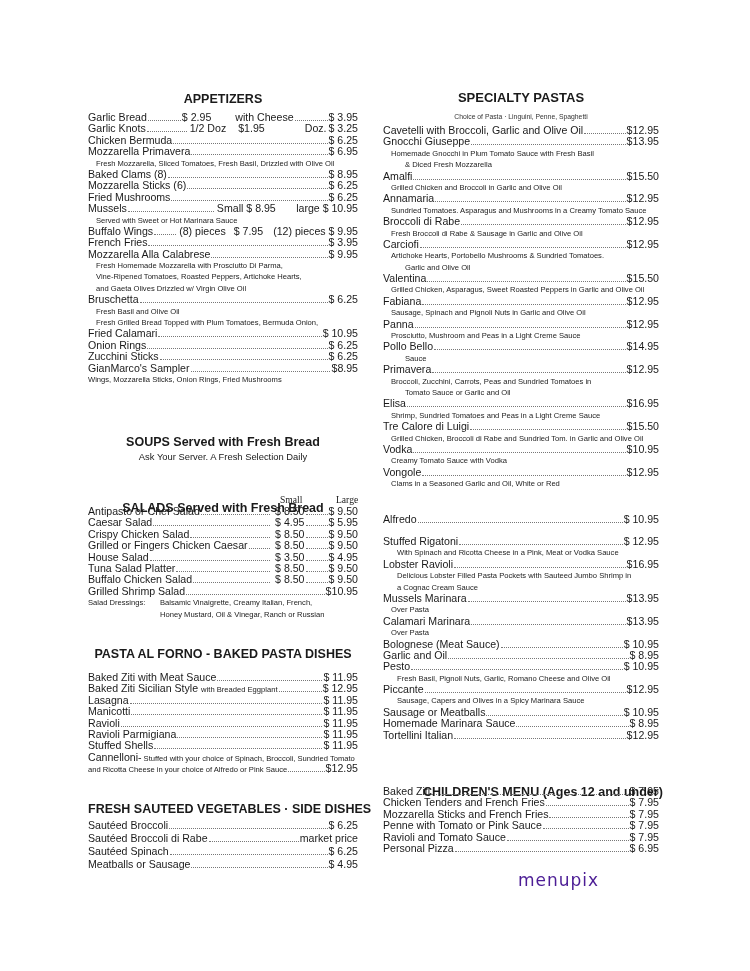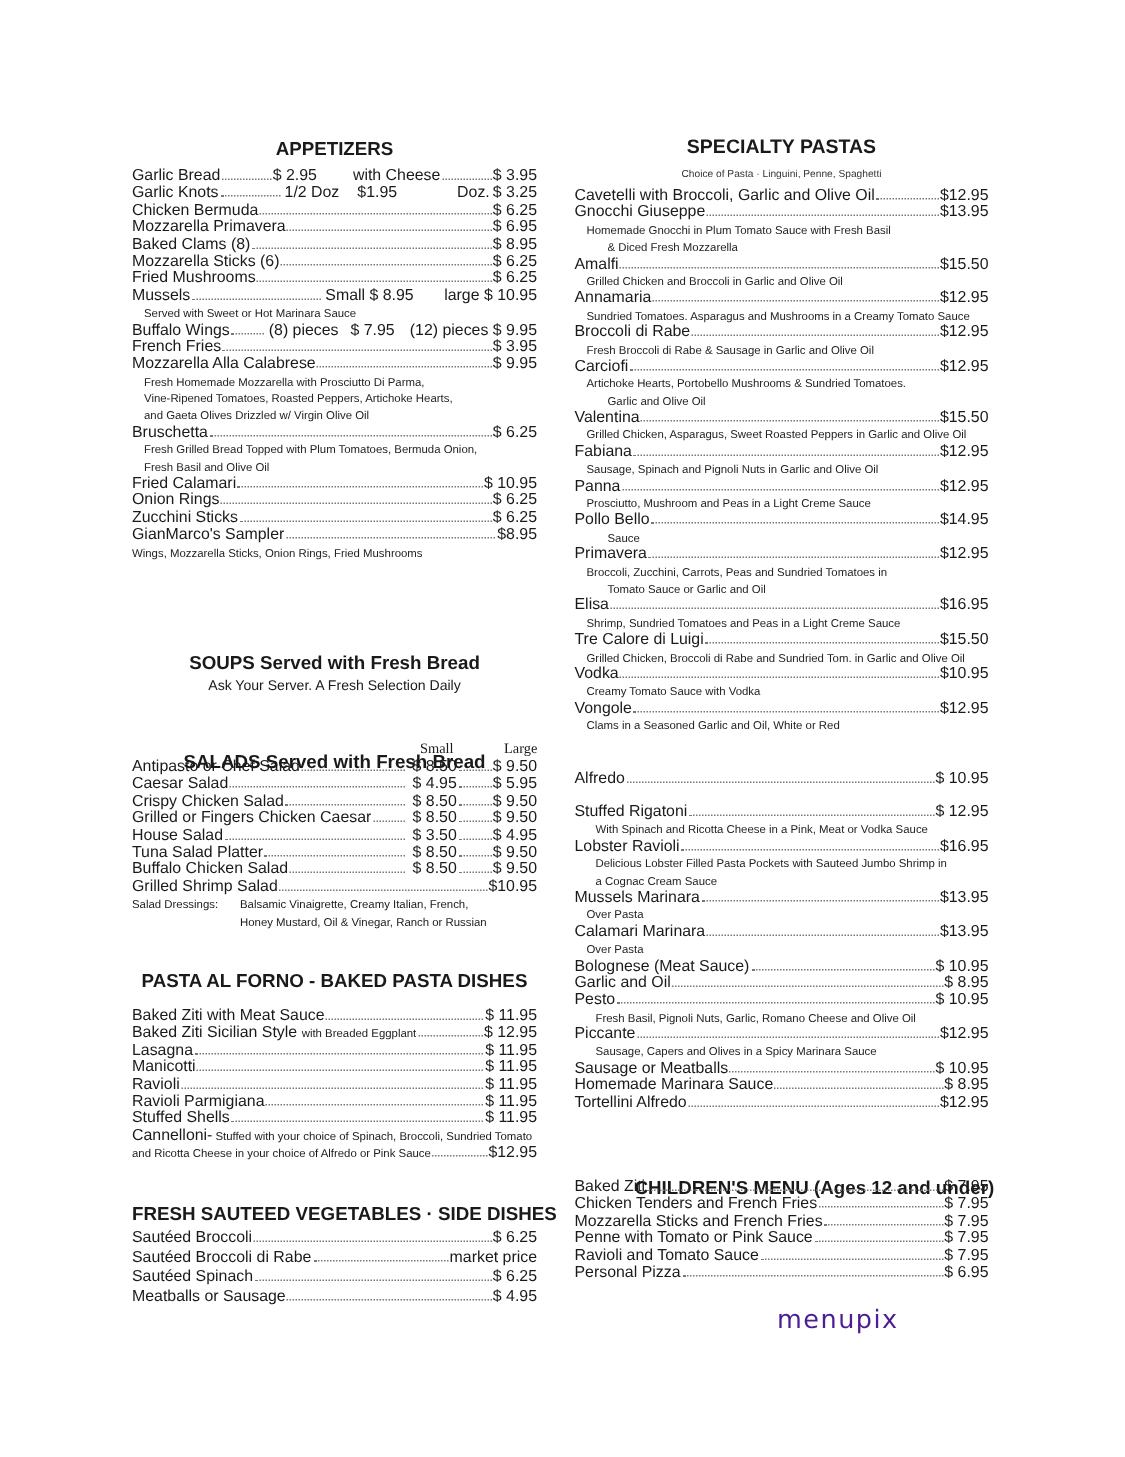--- a/index.html
+++ b/index.html
@@ -57,20 +57,21 @@
     <div class="row">
       <span class="n">Chicken Bermuda</span>
         <span class="d"></span>
         <span class="p">$ 6.25</span>
     </div>
     <div class="row">
       <span class="n">Mozzarella Primavera</span>
         <span class="d"></span>
         <span class="p">$ 6.95</span>
     </div>
+    <div class="desc i1">Fresh Mozzarella, Sliced Tomatoes, Fresh Basil, Drizzled with Olive Oil</div>
     <div class="row">
       <span class="n">Baked Clams (8)</span>
         <span class="d"></span>
         <span class="p">$ 8.95</span>
     </div>
     <div class="row">
       <span class="n">Mozzarella Sticks (6)</span>
         <span class="d"></span>
         <span class="p">$ 6.25</span>
     </div>
@@ -106,22 +107,22 @@
         <span class="p">$ 9.95</span>
     </div>
     <div class="desc i1">Fresh Homemade Mozzarella with Prosciutto Di Parma,</div>
     <div class="desc i1">Vine-Ripened Tomatoes, Roasted Peppers, Artichoke Hearts,</div>
     <div class="desc i1">and Gaeta Olives Drizzled w/ Virgin Olive Oil</div>
     <div class="row">
       <span class="n">Bruschetta</span>
         <span class="d"></span>
         <span class="p">$ 6.25</span>
     </div>
+    <div class="desc i1">Fresh Basil and Olive Oil</div>
     <div class="desc i1">Fresh Grilled Bread Topped with Plum Tomatoes, Bermuda Onion,</div>
-    <div class="desc i1">Fresh Basil and Olive Oil</div>
     <div class="row">
       <span class="n">Fried Calamari</span>
         <span class="d"></span>
         <span class="p">$ 10.95</span>
     </div>
     <div class="row">
       <span class="n">Onion Rings</span>
         <span class="d"></span>
         <span class="p">$ 6.25</span>
     </div>
@@ -446,21 +447,21 @@
         <span class="n">Sausage or Meatballs</span>
         <span class="d"></span>
         <span class="p">$ 10.95</span>
       </div>
     <div class="row">
         <span class="n">Homemade Marinara Sauce</span>
         <span class="d"></span>
         <span class="p">$ 8.95</span>
       </div>
     <div class="row">
-        <span class="n">Tortellini Alfredo</span>
+        <span class="n">Tortellini Italian</span>
         <span class="d"></span>
         <span class="p">$12.95</span>
       </div>
   </div>
 
   <div class="abs h" style="top:785px;left:40px;right:-16px;text-align:left">CHILDREN'S MENU (Ages 12 and under)</div>
   <div class="abs" style="top:786px;">
     <div class="row">
         <span class="n">Baked Ziti</span>
         <span class="d"></span>

